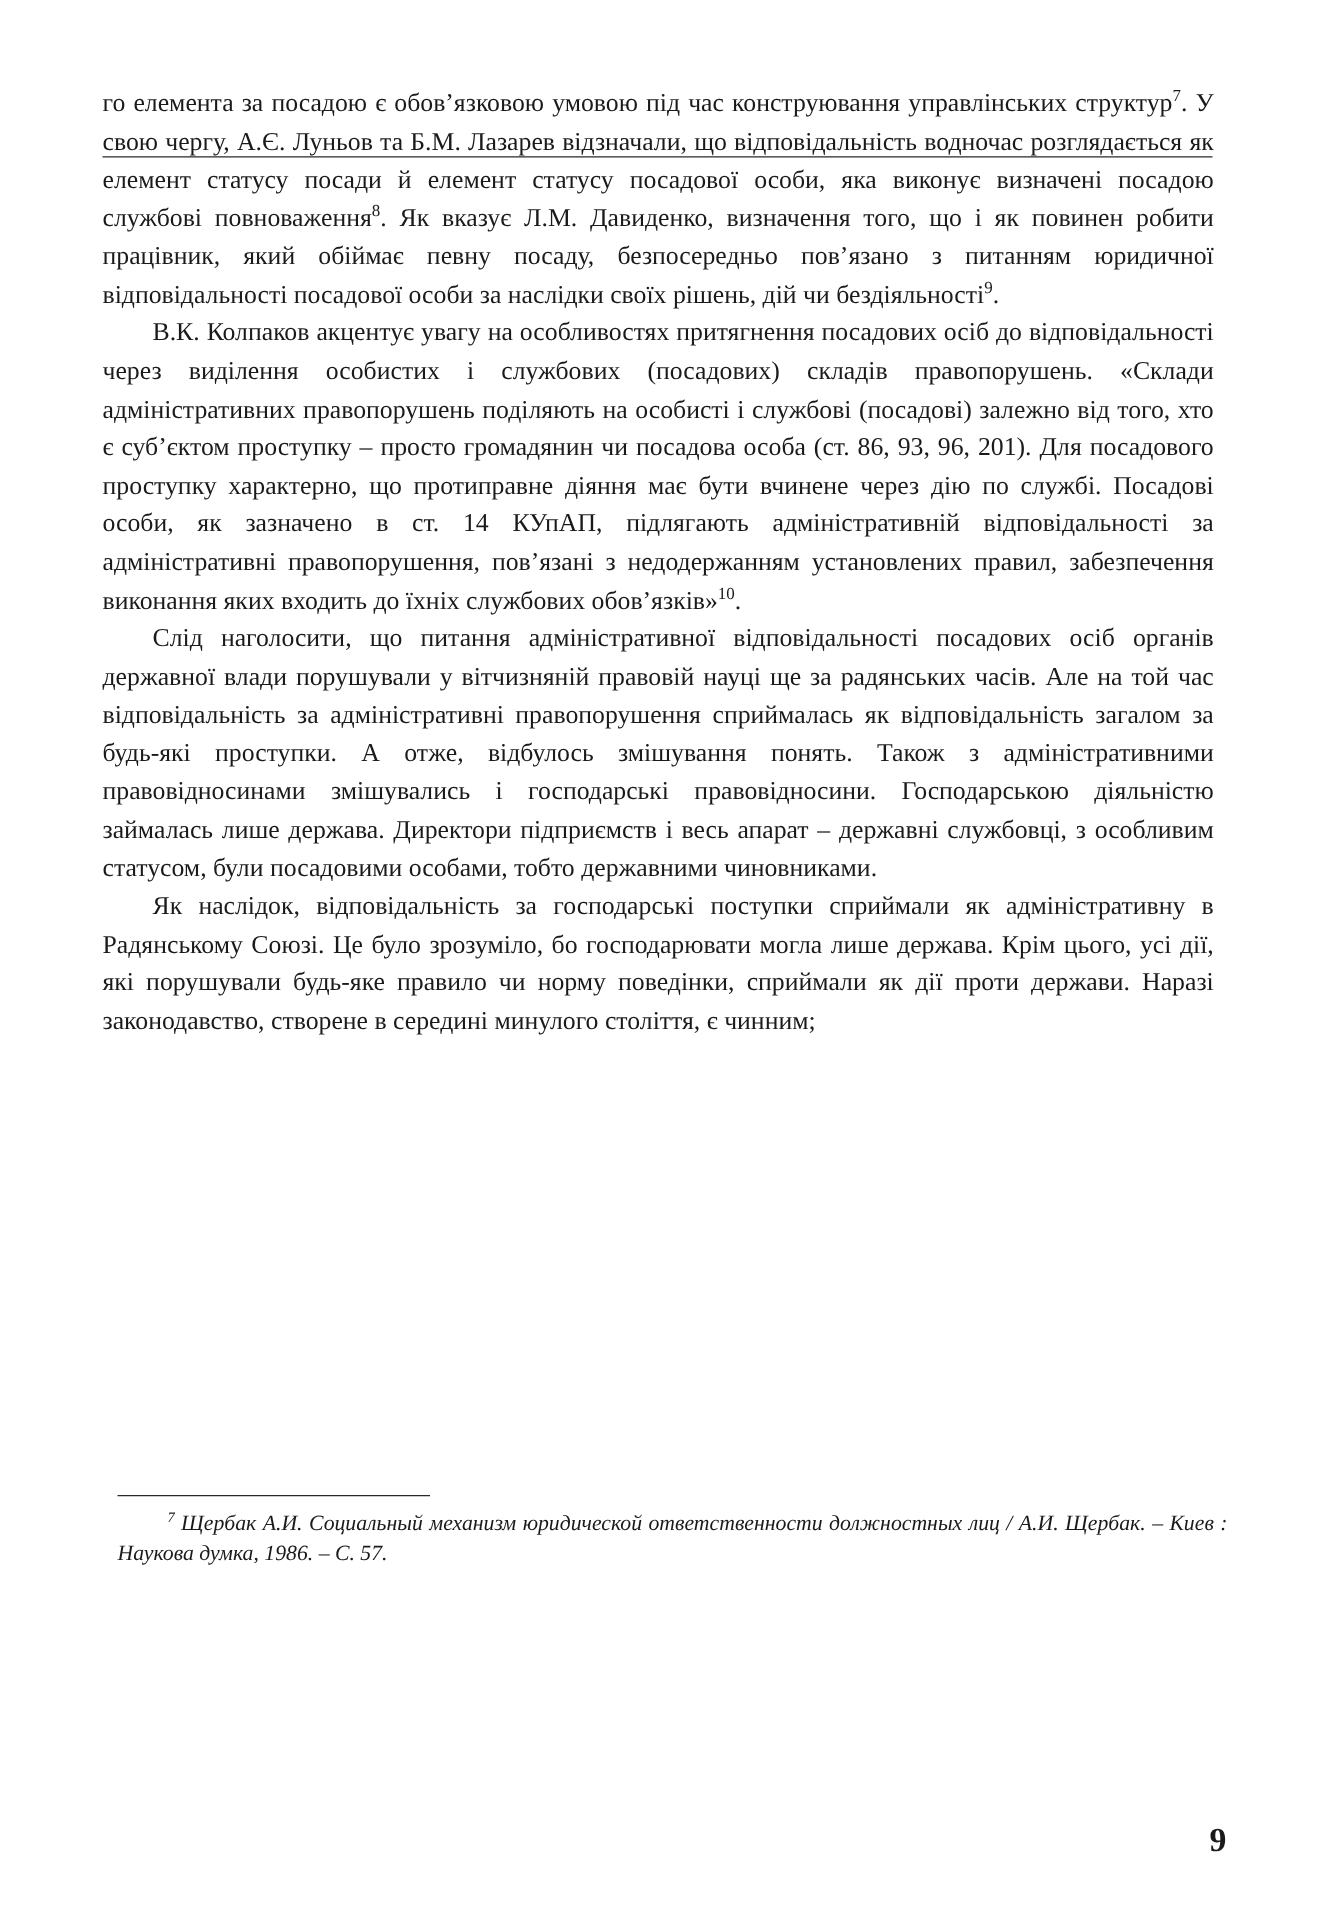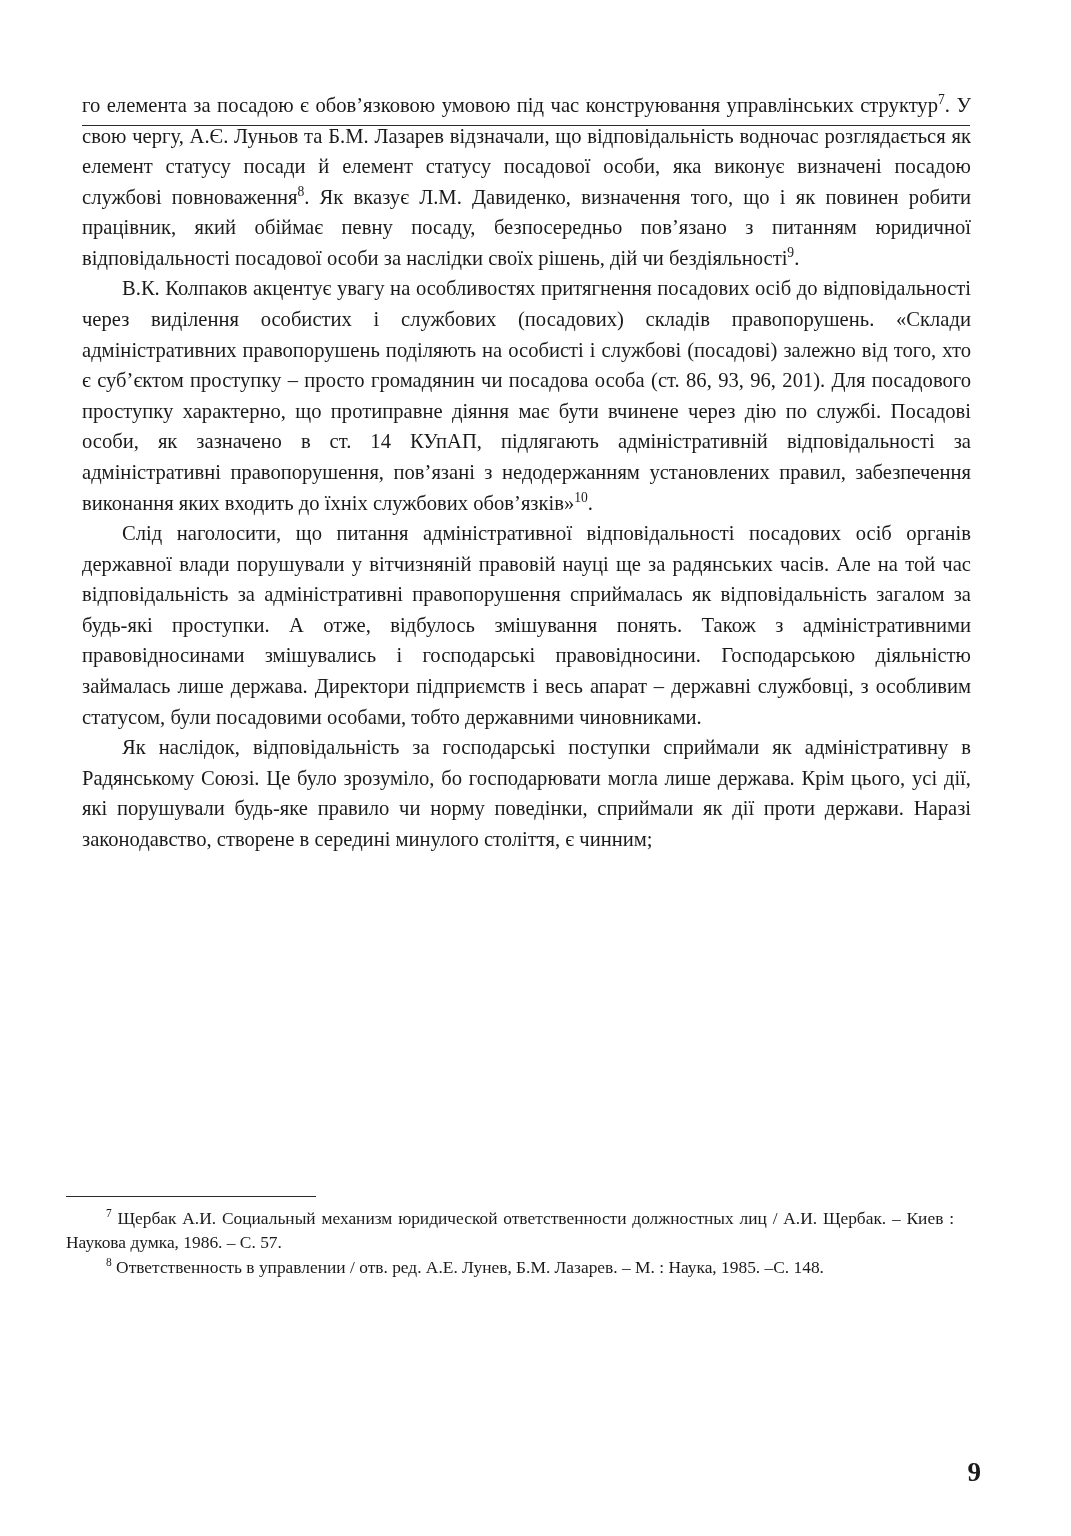--- a/index.html
+++ b/index.html
@@ -15,21 +15,21 @@
     position: relative;
     overflow: hidden;
   }
   .page {
     position: absolute;
     left: 0;
     top: 0;
     width: 1071px;
     height: 1536px;
     box-sizing: border-box;
-    padding: 84px 100px 40px 82px;
+    padding: 62px 100px 40px 82px;
   }
   .top-rule {
     position: absolute;
     left: 82px;
     top: 125px;
     width: 888px;
     height: 1px;
     background: #2a2a2a;
   }
   .body-text {
@@ -47,23 +47,24 @@
   .body-text p.no-indent {
     text-indent: 0;
   }
   sup {
     font-size: 0.66em;
     vertical-align: super;
     line-height: 0;
   }
   .footnotes {
     position: absolute;
-    left: 66px;
+    left: 94px;
     top: 1196px;
     width: 888px;
+    font-style: italic;
   }
   .fn-rule {
     width: 250px;
     height: 1px;
     background: #2a2a2a;
     margin-bottom: 10px;
   }
   .footnotes p {
     margin: 0 0 1px 0;
     font-size: 17.4px;
@@ -89,18 +90,17 @@
   <div class="body-text">
     <p class="no-indent">го елемента за посадою є обов’язковою умовою під час конструювання управлінських структур<sup>7</sup>. У свою чергу, А.Є. Луньов та Б.М. Лазарев відзначали, що відповідальність водночас розглядається як елемент статусу посади й елемент статусу посадової особи, яка виконує визначені посадою службові повноваження<sup>8</sup>. Як вказує Л.М. Давиденко, визначення того, що і як повинен робити працівник, який обіймає певну посаду, безпосередньо пов’язано з питанням юридичної відповідальності посадової особи за наслідки своїх рішень, дій чи бездіяльності<sup>9</sup>.</p>
     <p>В.К. Колпаков акцентує увагу на особливостях притягнення посадових осіб до відповідальності через виділення особистих і службових (посадових) складів правопорушень. «Склади адміністративних правопорушень поділяють на особисті і службові (посадові) залежно від того, хто є суб’єктом проступку – просто громадянин чи посадова особа (ст. 86, 93, 96, 201). Для посадового проступку характерно, що протиправне діяння має бути вчинене через дію по службі. Посадові особи, як зазначено в ст. 14 КУпАП, підлягають адміністративній відповідальності за адміністративні правопорушення, пов’язані з недодержанням установлених правил, забезпечення виконання яких входить до їхніх службових обов’язків»<sup>10</sup>.</p>
     <p>Слід наголосити, що питання адміністративної відповідальності посадових осіб органів державної влади порушували у вітчизняній правовій науці ще за радянських часів. Але на той час відповідальність за адміністративні правопорушення сприймалась як відповідальність загалом за будь-які проступки. А отже, відбулось змішування понять. Також з адміністративними правовідносинами змішувались і господарські правовідносини. Господарською діяльністю займалась лише держава. Директори підприємств і весь апарат – державні службовці, з особливим статусом, були посадовими особами, тобто державними чиновниками.</p>
     <p>Як наслідок, відповідальність за господарські поступки сприймали як адміністративну в Радянському Союзі. Це було зрозуміло, бо господарювати могла лише держава. Крім цього, усі дії, які порушували будь-яке правило чи норму поведінки, сприймали як дії проти держави. Наразі законодавство, створене в середині минулого століття, є чинним;</p>
   </div>
 
   <div class="footnotes">
     <div class="fn-rule"></div>
     <p><sup>7</sup> Щербак А.И. Социальный механизм юридической ответственности должностных лиц / А.И. Щербак. – Киев : Наукова думка, 1986. – С. 57.</p>
-    <p><sup>8</sup> Ответственность в управлении / отв. ред. А.Е. Лунев, Б.М. Лазарев. – М. : Наука, 1985. –С. 148.</p>
   </div>
 
   <div class="page-number">9</div>
 
 </div>
 
 </body></html>

